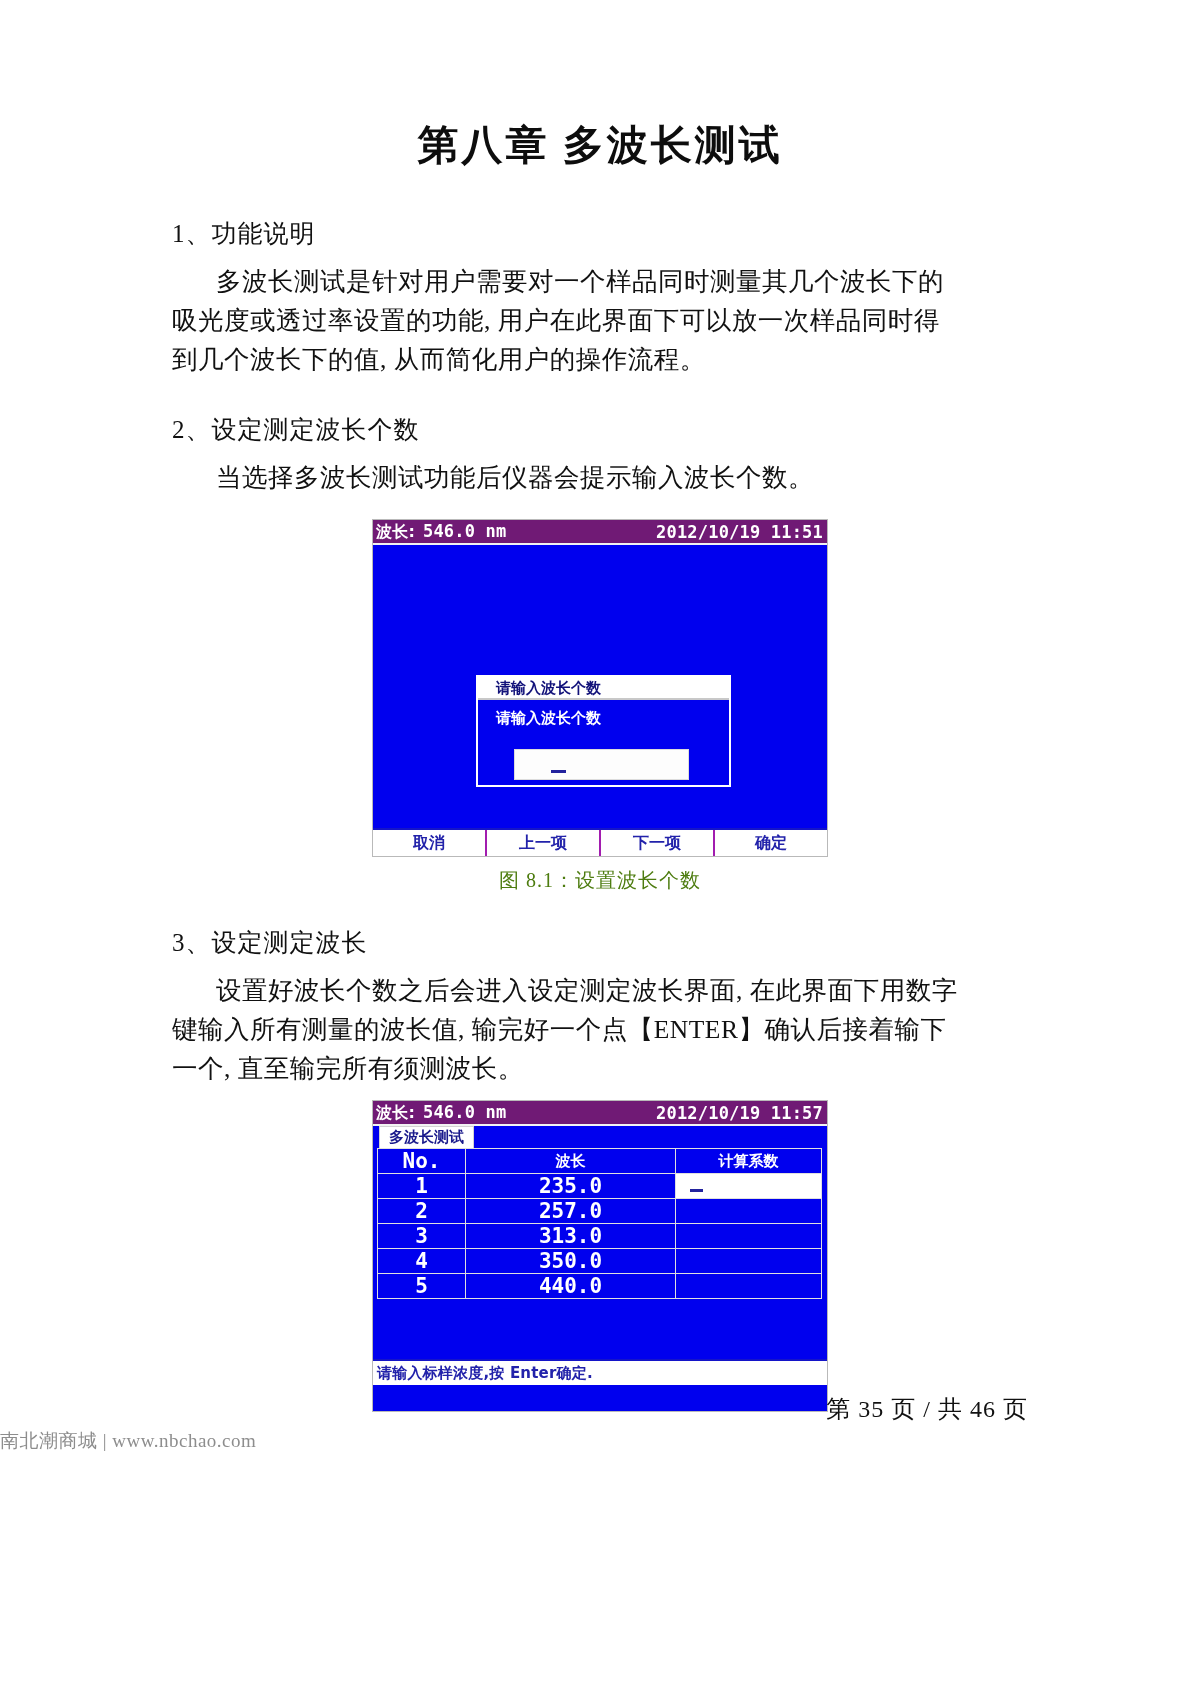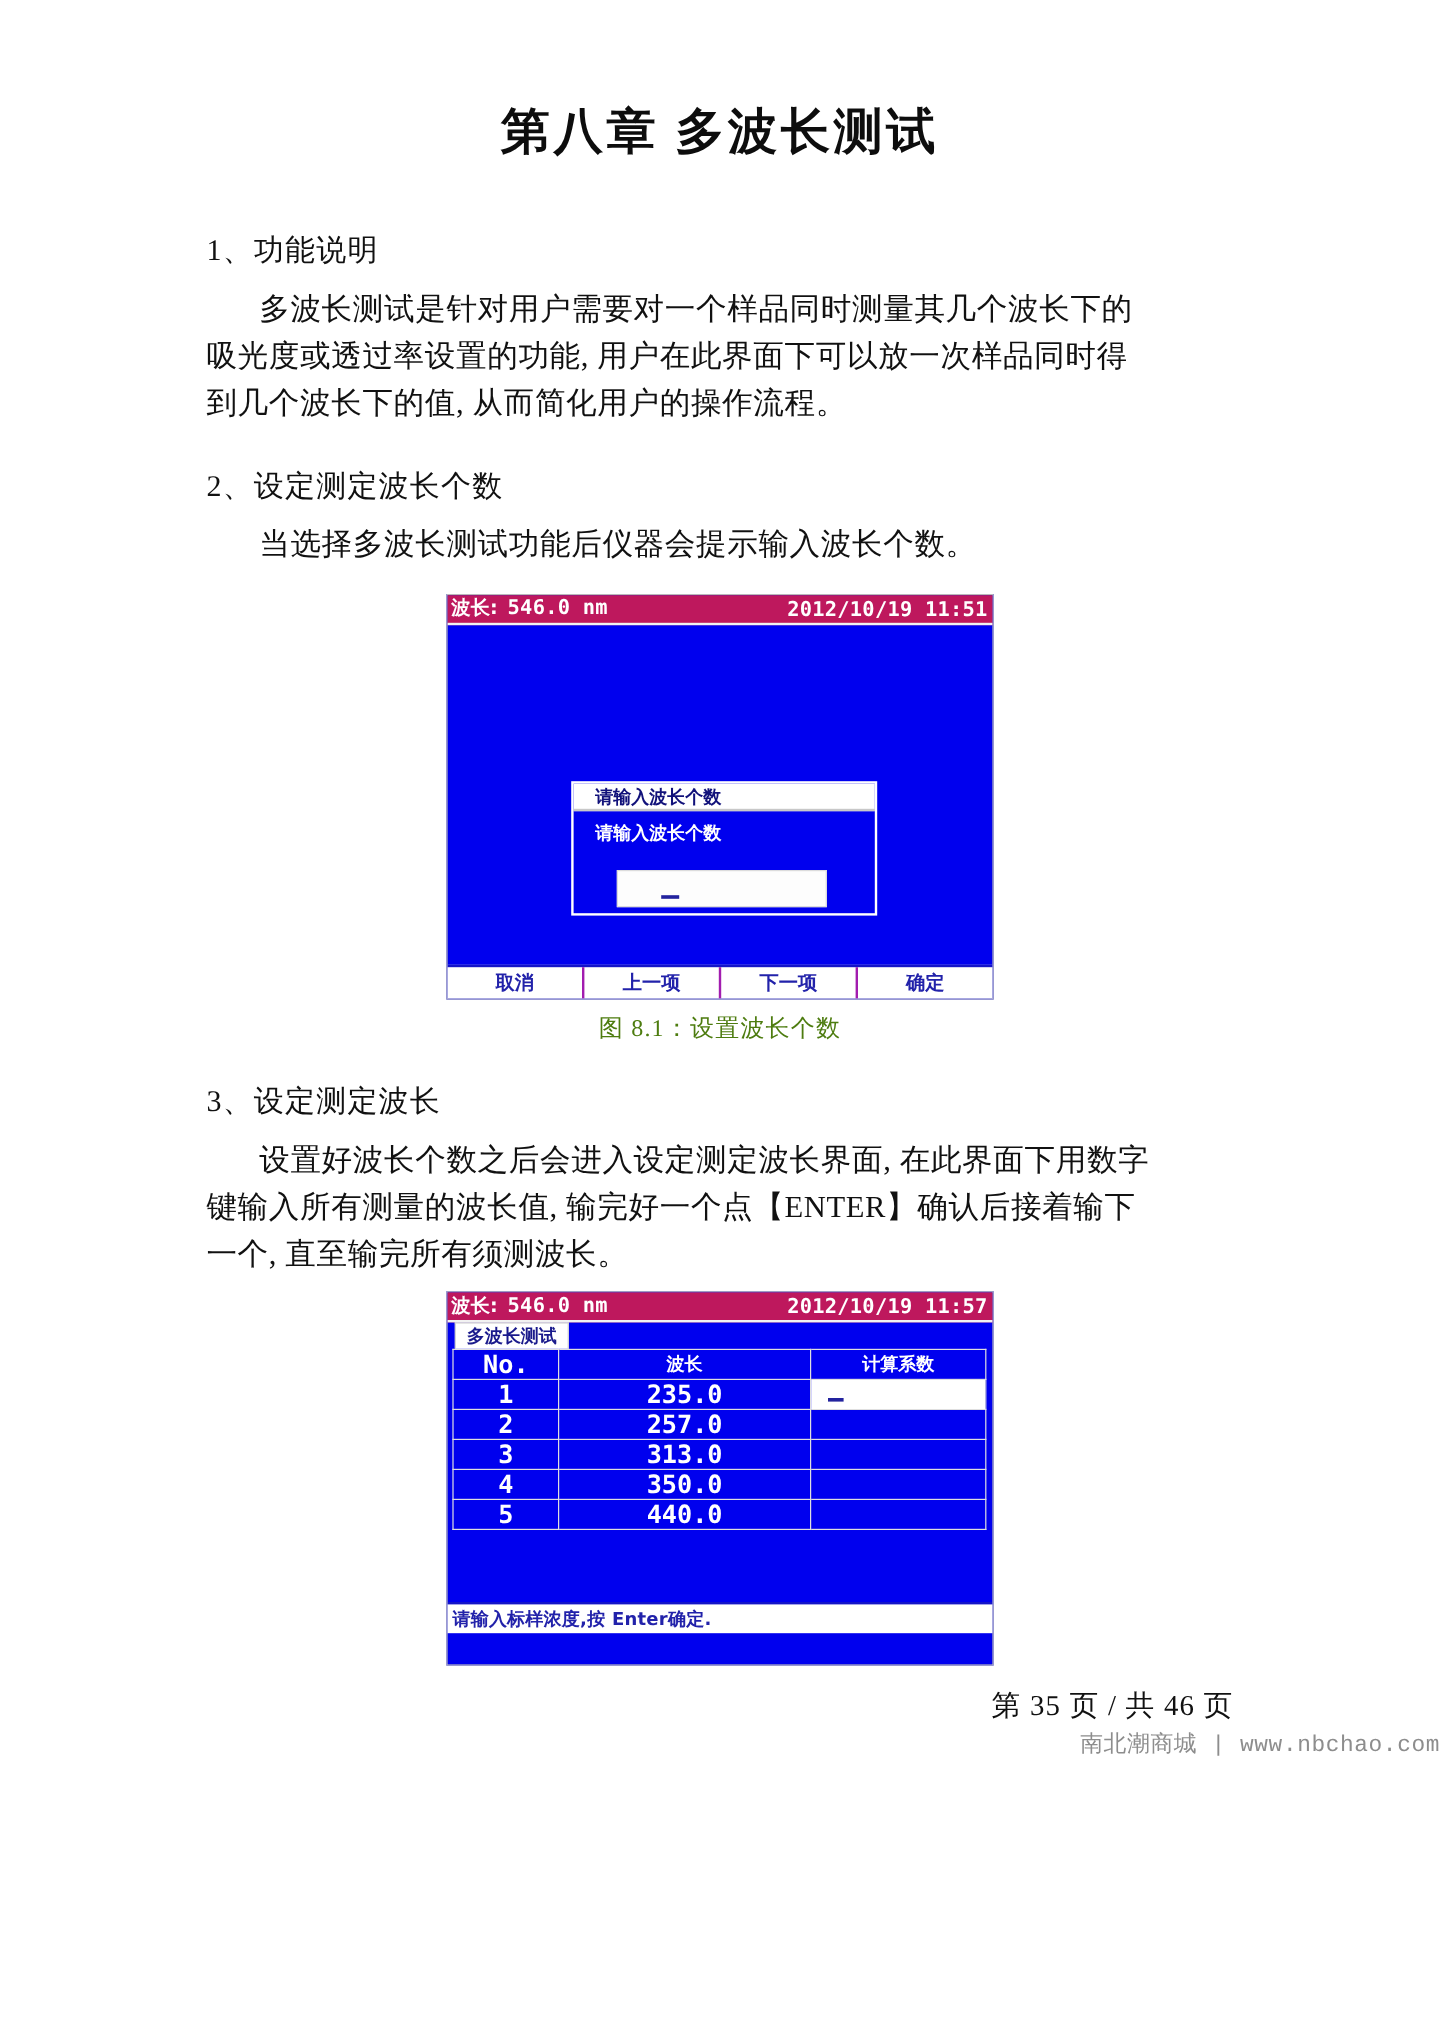--- a/index.html
+++ b/index.html
@@ -20,22 +20,22 @@
     height: 1697px;
     padding: 0;
   }
 
   
   .doc-title {
     text-align: center;
     font-size: 41px;
     font-weight: bold;
     letter-spacing: 3px;
-    margin: 12px;
-    padding-top: 70px;
+    margin: 0;
+    padding-top: 118px;
     font-family: "Liberation Serif", "DejaVu Serif", serif;
     color: #0d0d0d;
   }
 
   
   .section-heading {
     font-size: 25px;
     margin: 0;
     padding: 0 0 0 172px;
     line-height: 1.0;
@@ -62,21 +62,21 @@
     position: relative;
     background: #0000ee;
     border: 1px solid #b9b9b9;
     font-family: "DejaVu Sans Mono", "Liberation Mono", monospace;
     color: #ffffff;
   }
   .lcd-wrap { display: flex; justify-content: center; }
 
   .lcd-topbar {
     height: 25px;
-    background: #be185d;
+    background: #701a75;
     border-bottom: 2px solid #f2f2f2;
     display: flex;
     align-items: center;
     justify-content: space-between;
     padding: 0 4px 0 3px;
     font-size: 17px;
     font-weight: bold;
     letter-spacing: 0.2px;
     color: #ffffff;
   }
@@ -255,25 +255,25 @@
     top: 1393px;
     font-size: 24px;
     color: #111;
     letter-spacing: 1px;
   }
   .watermark {
     position: absolute;
     left: 0;
     right: 0;
     top: 1428px;
-    text-align: right;
+    text-align: left;
     font-size: 19px;
     color: #8d8d8d;
     letter-spacing: 0.5px;
-    font-family: Liberation Mono, monospace;
+    font-family: Liberation Serif, serif;
   }
 </style>
 </head>
 <body>
 
 <div class="page">
 
   <h1 class="doc-title">第八章  多波长测试</h1>
 
   <div class="section-heading sec1">1、功能说明</div>

